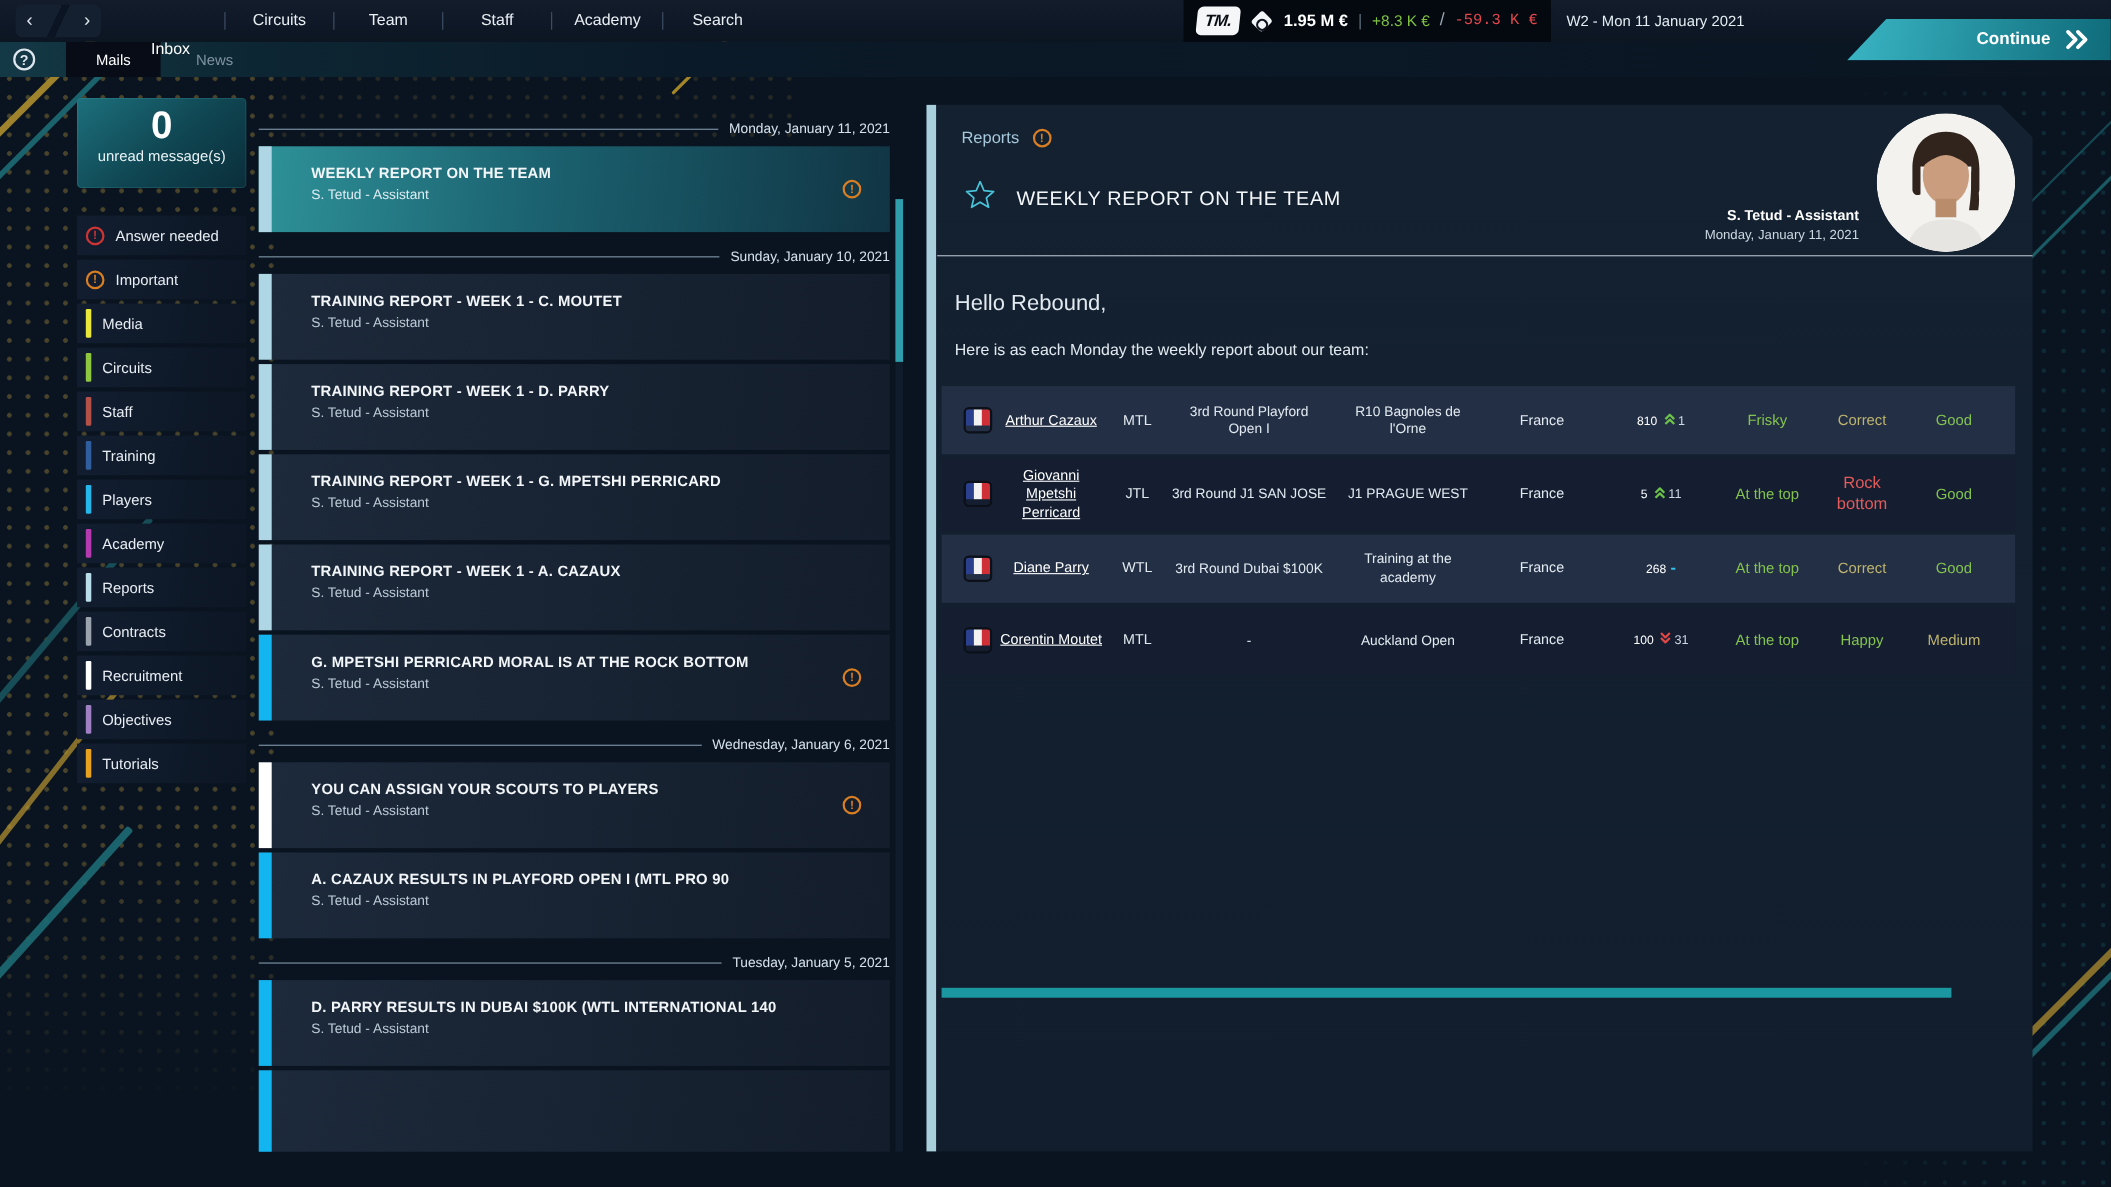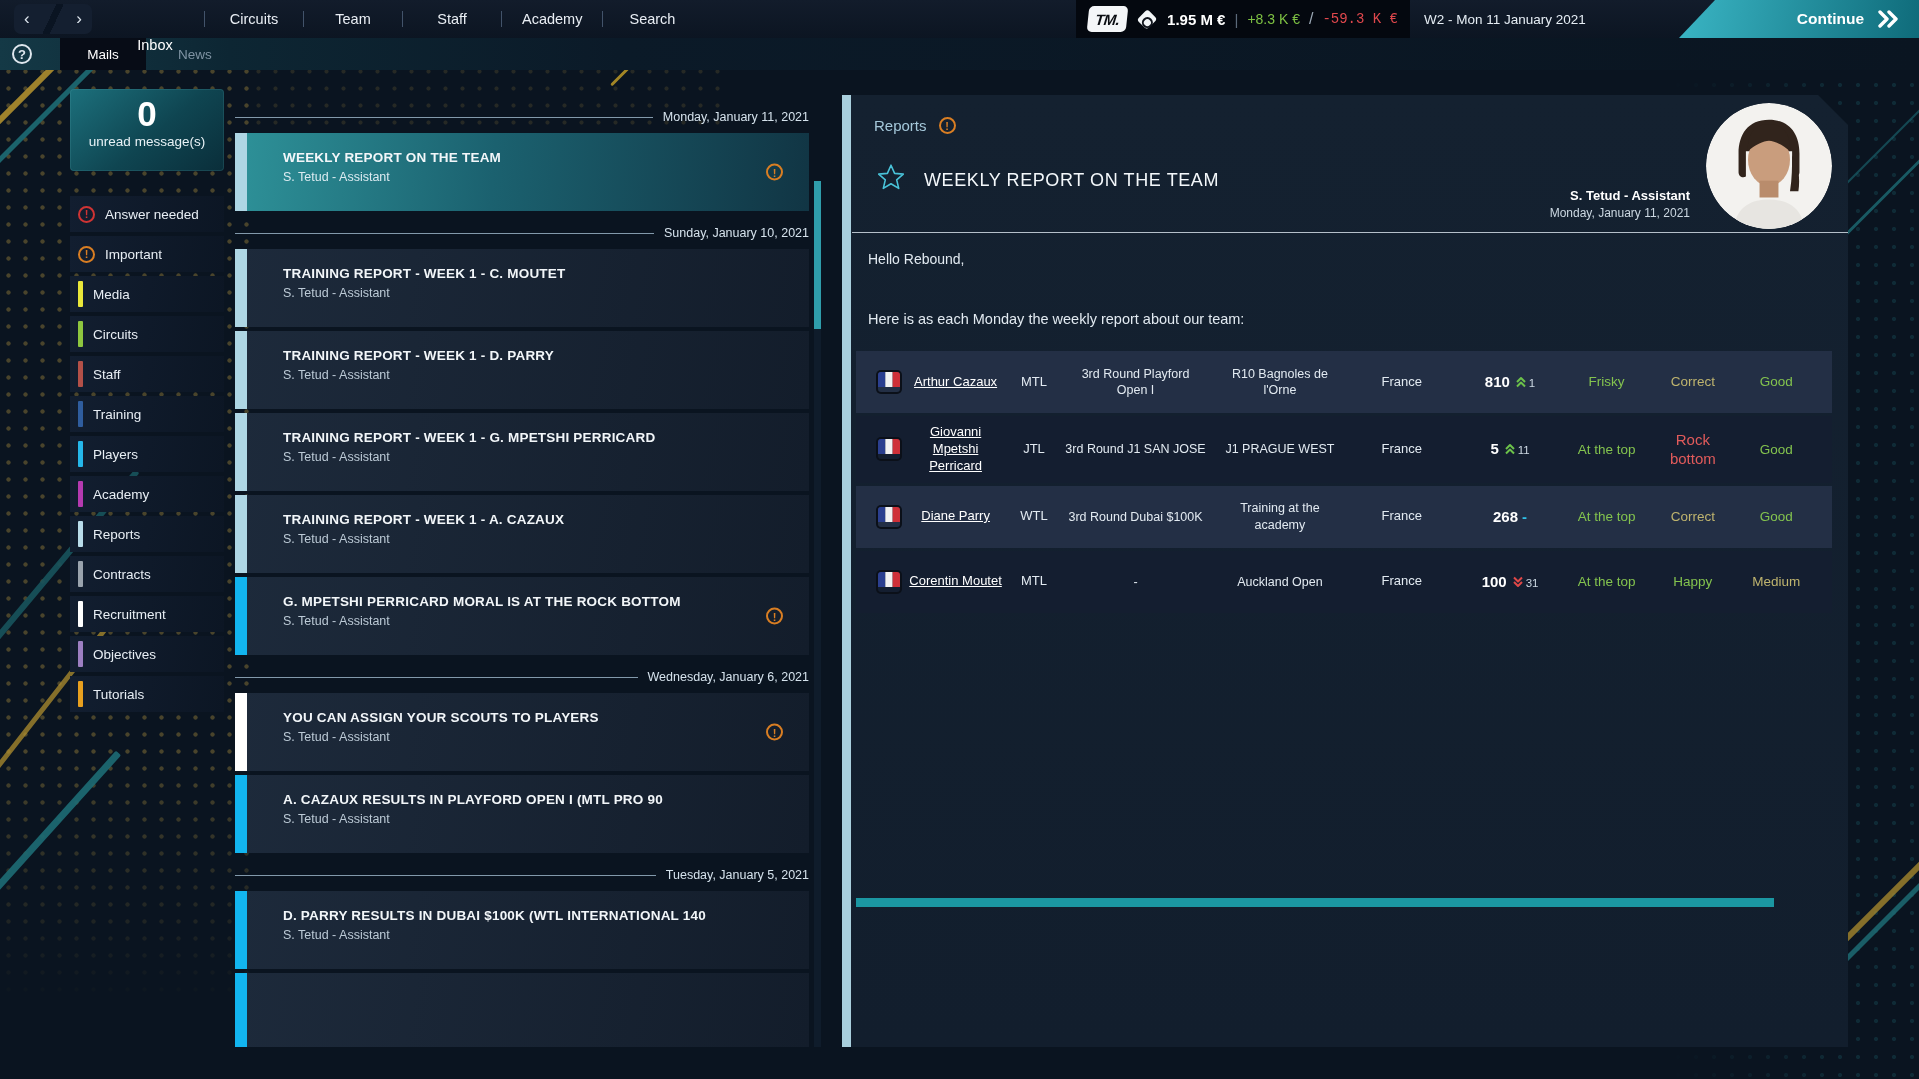--- a/index.html
+++ b/index.html
@@ -54,21 +54,21 @@
     border-radius:3px; margin:0 4px; }
   .ball-icon::after { content:""; position:absolute; left:4px; top:4px; width:7px; height:7px;
     border-radius:50%; border:2px solid #10141c; }
   .money-main { color:#fff; font-weight:bold; font-size:15px; white-space:nowrap; }
   .money-pipe { color:#5c6a7a; font-size:15px; }
   .money-gain { color:#7ec243; font-size:14px; white-space:nowrap; }
   .money-slash { color:#9aa7b4; font-size:16px; }
   .money-loss { color:#e0484d; font-size:14px; white-space:nowrap;font-family:Liberation Mono, monospace; }
   .top-date { position:absolute; left:1424px; top:0; height:38px; display:flex; align-items:center;
     color:#e5edf4; font-size:13.5px; }
-  .continue-btn { position:absolute; right:0; top:0; height:38px; width:240px;
+  .continue-btn { position:absolute; right:0; top:17px; height:38px; width:240px;
     background:linear-gradient(100deg,#3ab5c4,#0f6b7a); clip-path:polygon(36px 0,100% 0,100% 100%,0 100%);
     display:flex; align-items:center; justify-content:flex-end; gap:13px; padding-right:20px;
     color:#fff; font-weight:bold; font-size:15.5px; cursor:pointer; }
 
   
   .subnav { position:absolute; left:0; top:38px; width:100%; height:32px; z-index:9;
     background:linear-gradient(90deg,#143946 0,#0d2633 230px,#0b1a28 620px,#0a1521 100%);
     display:flex; align-items:center; }
   .help-icon { margin-left:12px; width:20px; height:20px; border:2px solid #dfe7ee; border-radius:50%;
     color:#dfe7ee; font-weight:bold; font-size:13px; display:flex; align-items:center; justify-content:center; cursor:pointer; }
@@ -120,37 +120,37 @@
   .reader-accent { position:absolute; left:0; top:0; width:9px; height:100%; background:#a9cfdd; }
   .reader-label-row { position:absolute; left:32px; top:22px; display:flex; align-items:center; gap:12px; }
   .reader-label { color:#a5c8da; font-size:15px; }
   .star-btn { position:absolute; left:34px; top:68px; cursor:pointer; }
   .reader-title { position:absolute; left:82px; top:75px; color:#f4f8fb; font-size:18px; letter-spacing:.6px; }
   .sender-block { position:absolute; right:158px; top:93px; text-align:right; }
   .sender-name { color:#fff; font-size:13px; font-weight:bold; }
   .sender-date { color:#ccd8e2; font-size:12px; margin-top:3px; }
   .avatar { position:absolute; right:16px; top:8px; width:126px; height:126px; border-radius:50%; overflow:hidden; }
   .header-rule { position:absolute; left:10px; right:0; top:137px; height:1px; background:#dfe9f1; opacity:.8; }
-  .greeting { position:absolute; left:26px; top:156px; color:#e2eaf1; font-size:14px; }
+  .greeting { position:absolute; left:26px; top:170px; color:#e2eaf1; font-size:20px; }
   .intro    { position:absolute; left:26px; top:216px; color:#e2eaf1; font-size:14.5px; }
 
   .report-table { position:absolute; left:14px; top:256px; width:976px; }
   .rt-grid { display:grid; grid-template-columns:1.52fr .55fr 1.7fr 1.5fr 1.2fr 1.2fr .94fr .97fr .88fr; }
   .rt-header { color:#41bdd2; font-size:13.5px; text-align:center; align-items:center; padding-bottom:12px; }
   .rt-header > div { padding:0 6px; }
   .rt-row { min-height:62px; align-items:center; margin-bottom:3px; padding:8px 16px; }
   .rt-row.light { background:#232f45; }
   .rt-row.dark  { background:#141e30; }
   .cell { text-align:center; font-size:13px; color:#e2eaf1; padding:0 6px; line-height:1.3; }
   .cell-sm { font-size:12.5px; }
   .player-cell { display:flex; align-items:center; gap:8px; padding-left:6px; }
   .player-name { flex:1; text-align:center; color:#fff; text-decoration:underline; font-size:13px;
     line-height:1.3; cursor:pointer; }
   .flag { flex:0 0 auto; border-radius:3px; overflow:hidden; box-shadow:0 0 0 2px #0b1019; }
-  .rank-num { color:#fff; font-weight:bold; font-size:15px; }
+  .rank-num { color:#fff; font-weight:normal; font-size:11px; }
   .rank-chg { color:#cdd9e3; font-size:11.5px; margin-left:2px; }
   .rank-dash { color:#2fc1e8; font-weight:bold; font-size:15px; margin-left:4px; }
   .chev { display:inline-block; vertical-align:-1px; margin-left:5px; }
   .bottom-bar { position:absolute; left:14px; top:803px; width:918px; height:9px; background:#1b97a2; }
 </style>
 </head>
 <body>
 
 <div class="screen">
 

